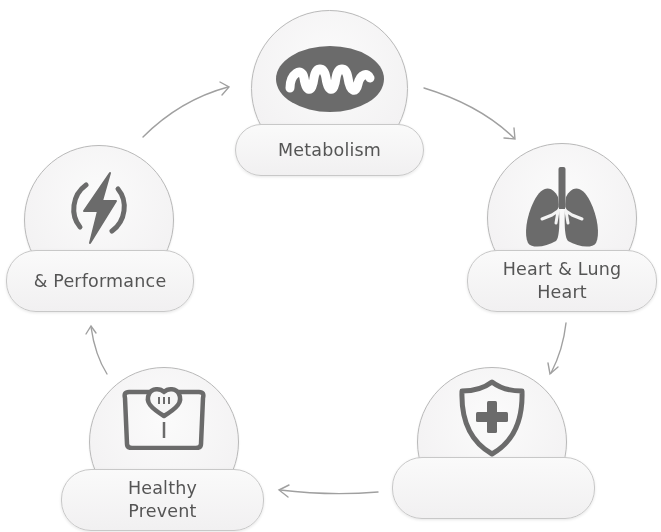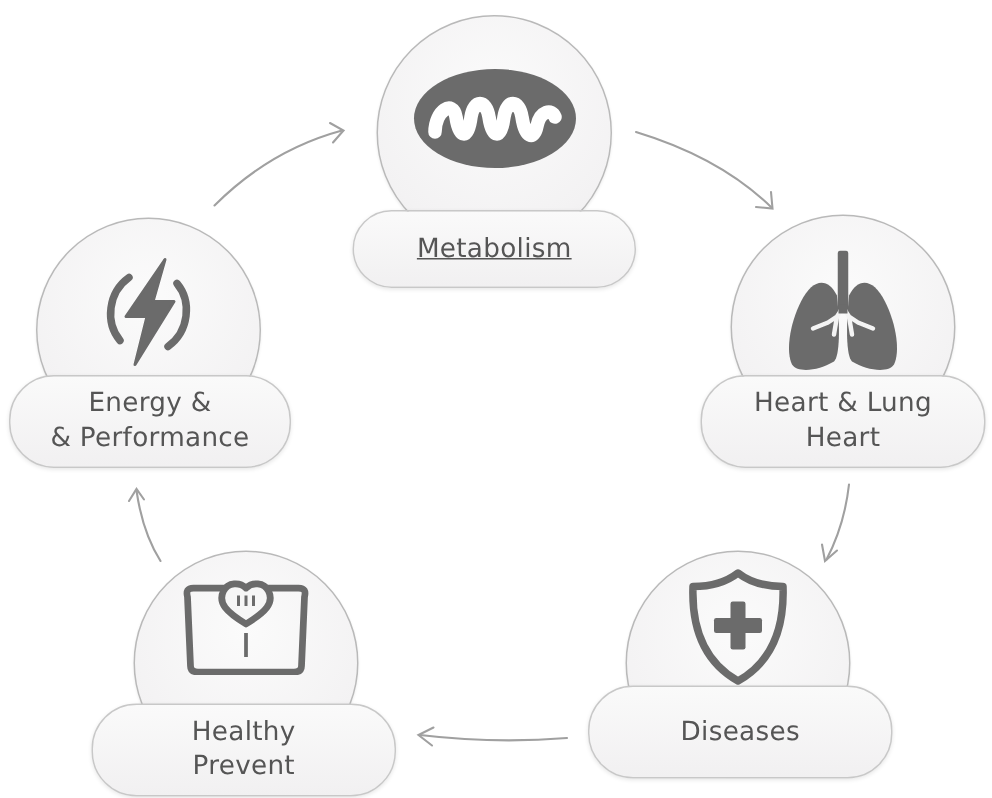--- a/index.html
+++ b/index.html
@@ -41,21 +41,21 @@
   </g>
 </svg>
 
 <div class="node">
   <div class="circle" style="left:251px; top:10px; width:155px; height:155px;">
     <svg width="112" height="70" viewBox="0 0 112 70">
       <ellipse cx="56" cy="35" rx="54" ry="33" fill="#6b6b6b"></ellipse>
       <path d="M16,44 C16,30 28,22 30,34 C32,48 38,50 40,34 C42,22 50,22 52,34 C54,48 60,50 62,34 C64,22 72,22 74,34 C76,48 82,50 84,40 C86,30 94,28 96,34" fill="none" stroke="#ffffff" stroke-width="9" stroke-linecap="round" stroke-linejoin="round"></path>
     </svg>
   </div>
-  <div class="pill" style="left:235px; top:140px; width:187px; height:50px;text-decoration:underline;">
+  <div class="pill" style="left:235px; top:124px; width:187px; height:50px;">
     <span>Metabolism</span>
   </div>
 </div>
 
 <div class="node">
   <div class="circle" style="left:487px; top:143px; width:148px; height:148px;">
     <svg width="80" height="84" viewBox="0 0 80 84">
       <path d="M36,30 C30,18 20,18 12,34 C4,50 2,68 6,76 C10,82 24,80 34,74 C38,70 38,50 36,30 Z" fill="#6b6b6b"></path>
       <path d="M44,30 C50,18 60,18 68,34 C76,50 78,68 74,76 C70,82 56,80 46,74 C42,70 42,50 44,30 Z" fill="#6b6b6b"></path>
       <rect x="36.5" y="0" width="7" height="40" rx="2" fill="#6b6b6b"></rect>
@@ -72,21 +72,20 @@
 
 <div class="node">
   <div class="circle" style="left:417px; top:367px; width:148px; height:148px;">
     <svg width="70" height="78" viewBox="0 0 70 78" style="top:34%;">
       <path d="M35,3 C26,10 16,12 5,12 C4,40 12,62 35,75 C58,62 66,40 65,12 C54,12 44,10 35,3 Z" fill="none" stroke="#6b6b6b" stroke-width="5" stroke-linejoin="round"></path>
       <rect x="30" y="22" width="10" height="32" rx="1.5" fill="#6b6b6b"></rect>
       <rect x="19" y="33" width="32" height="10" rx="1.5" fill="#6b6b6b"></rect>
     </svg>
   </div>
   <div class="pill" style="left:392px; top:457px; width:201px; height:60px;">
-    <span>Diseases</span>
   </div>
 </div>
 
 <div class="node">
   <div class="circle" style="left:89px; top:367px; width:148px; height:148px;">
     <svg width="86" height="64" viewBox="0 0 86 64" style="top:34%;">
       <path d="M8,6 L78,6 C82,6 83,8 82,12 L80,58 C80,61 78,62 75,62 L11,62 C8,62 6,61 6,58 L4,12 C3,8 4,6 8,6 Z" fill="none" stroke="#6b6b6b" stroke-width="4.5" stroke-linejoin="round"></path>
       <path d="M43,30 C30,22 24,16 28,8 C31,2 39,2 43,6 C47,2 55,2 58,8 C62,16 56,22 43,30 Z" fill="#f6f6f6" stroke="#6b6b6b" stroke-width="4.5" stroke-linejoin="round"></path>
       <path d="M38,11 L38,18 M43,11 L43,18 M48,11 L48,18" stroke="#6b6b6b" stroke-width="2"></path>
       <path d="M43,36 L43,52" stroke="#6b6b6b" stroke-width="2.5"></path>
@@ -100,16 +99,15 @@
 
 <div class="node">
   <div class="circle" style="left:24px; top:145px; width:148px; height:148px;">
     <svg width="70" height="74" viewBox="0 0 70 74" style="top:42%;">
       <path d="M16,56 C6,44 8,24 22,14" fill="none" stroke="#6b6b6b" stroke-width="5" stroke-linecap="round"></path>
       <path d="M54,18 C64,30 62,50 48,60" fill="none" stroke="#6b6b6b" stroke-width="5" stroke-linecap="round"></path>
       <path d="M46,2 L20,40 L34,40 L26,72 L52,30 L38,30 Z" fill="#6b6b6b" stroke="#6b6b6b" stroke-width="2" stroke-linejoin="round"></path>
     </svg>
   </div>
   <div class="pill" style="left:6px; top:250px; width:186px; height:60px;">
-    <span>Energy &amp;</span>
     <span>&amp; Performance</span>
   </div>
 </div>
 
 </body></html>

